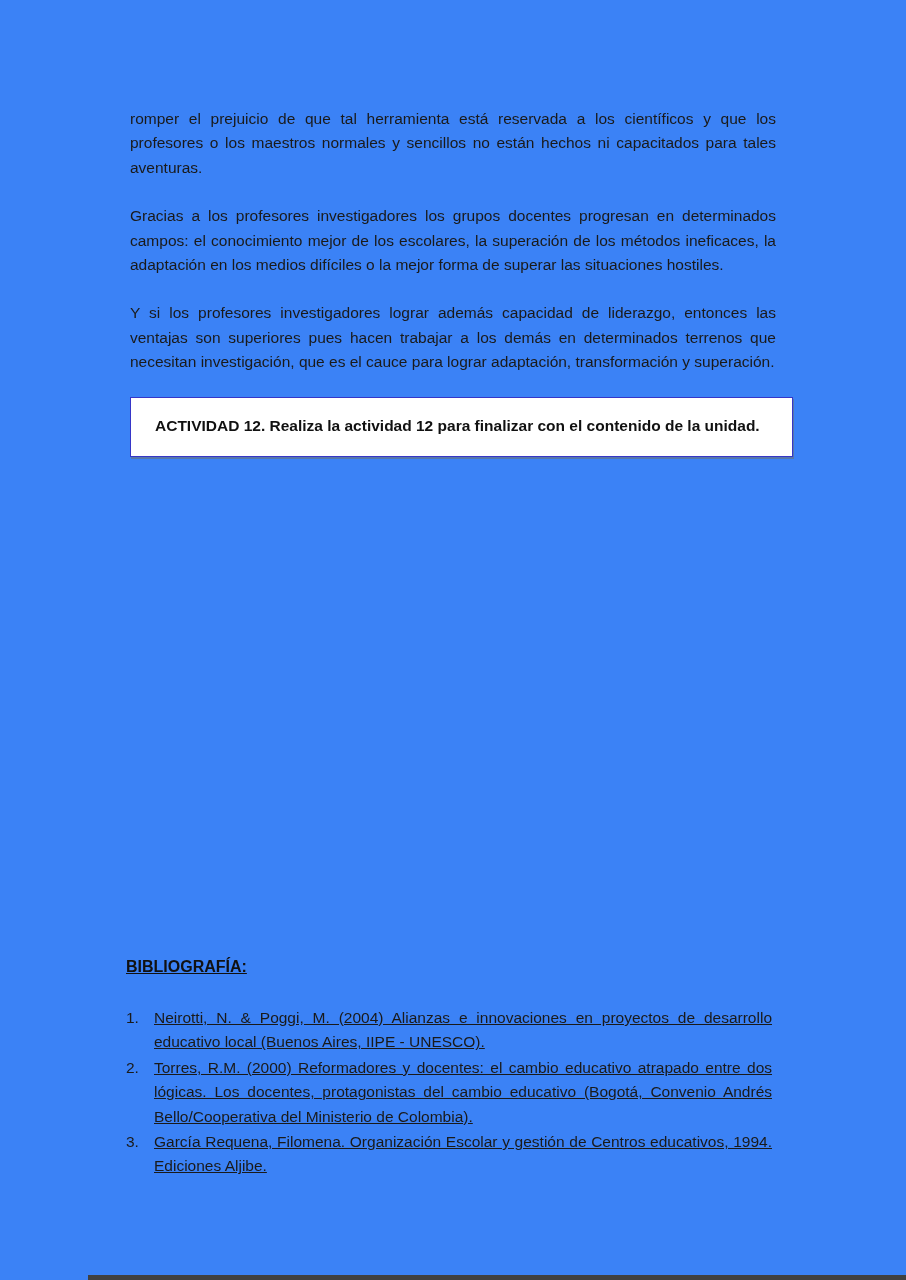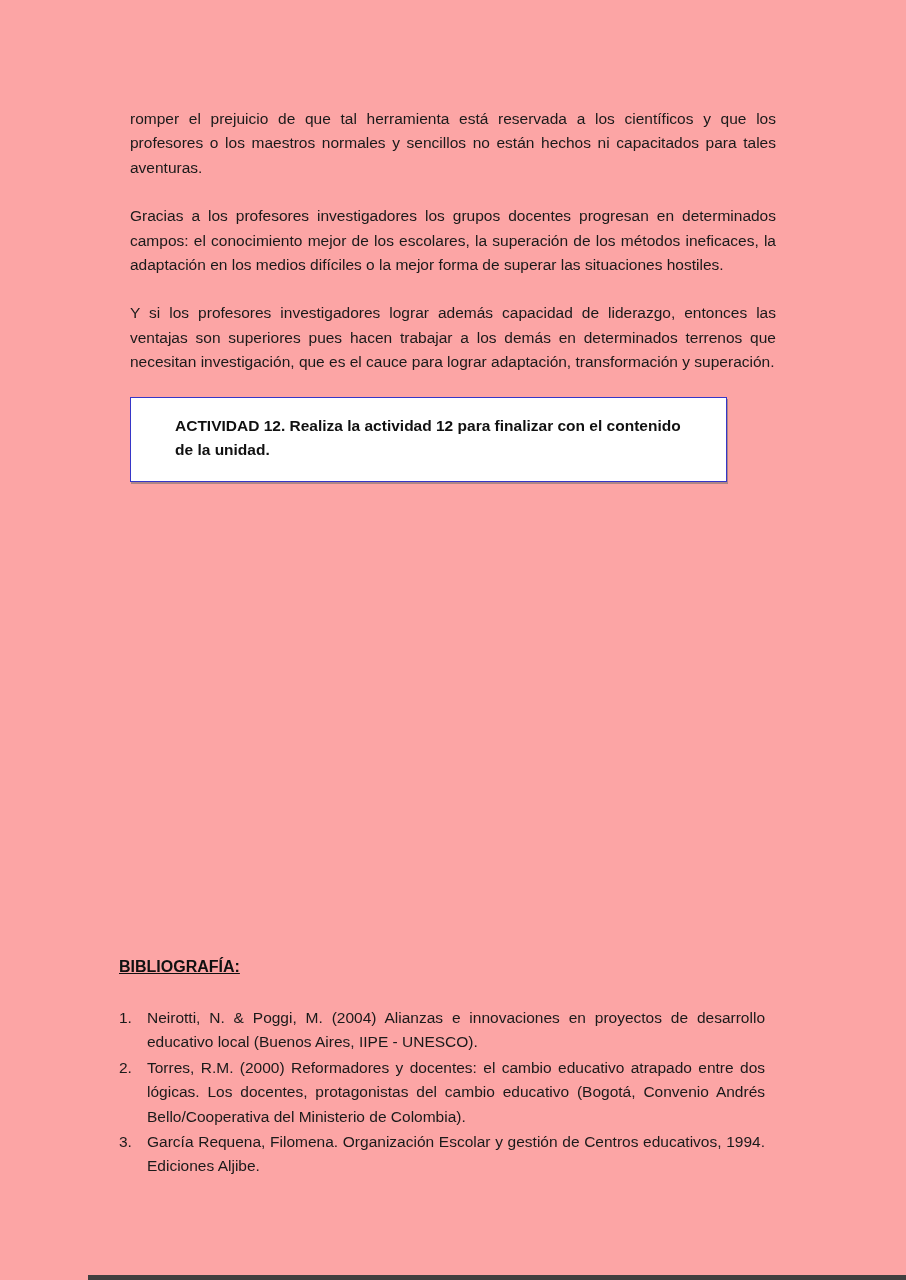--- a/index.html
+++ b/index.html
@@ -4,21 +4,21 @@
 <style>
   html, body {
     margin: 0;
     padding: 0;
     background: #ffffff;
   }
   .page {
     position: relative;
     width: 906px;
     height: 1280px;
-    background: #fca5a5;
+    background: #3b82f6;
     overflow: hidden;
     font-family: "Liberation Sans", sans-serif;
     color: #1a1a1a;
   }
   .content {
     position: absolute;
     left: 130px;
     top: 107px;
     width: 646px;
   }
@@ -26,34 +26,34 @@
     margin: 0 0 24px 0;
     font-size: 15.5px;
     line-height: 24.4px;
     text-align: justify;
   }
   .body-par.no-gap {
     margin-bottom: 0;
   }
   .activity-box {
     box-sizing: border-box;
-    width: 597px;
+    width: 663px;
     margin-top: 22px;
     border: 1px solid #3636c8;
     box-shadow: 1px 2px 0 rgba(110,110,110,0.55);
-    padding: 16px 26px 18px 44px;
+    padding: 16px 26px 18px 24px;
     font-size: 15.5px;
     font-weight: bold;
     line-height: 24.5px;
     color: #111111;
     background: #ffffff;
   }
   .bibliography {
     position: absolute;
-    left: 119px;
+    left: 126px;
     top: 958px;
     width: 646px;
   }
   .bib-heading {
     margin: 0 0 30px 0;
     font-size: 16px;
     font-weight: bold;
     text-decoration: underline;
     color: #111111;
   }
@@ -67,20 +67,21 @@
     line-height: 24.4px;
     margin: 0 0 1px 0;
   }
   .bib-num {
     flex: 0 0 28px;
     width: 28px;
   }
   .bib-text {
     flex: 1;
     text-align: justify;
+    text-decoration: underline;
   }
   .page-edge {
     position: absolute;
     left: 88px;
     right: 0;
     bottom: 0;
     height: 5px;
     background: #404040;
   }
 </style>

